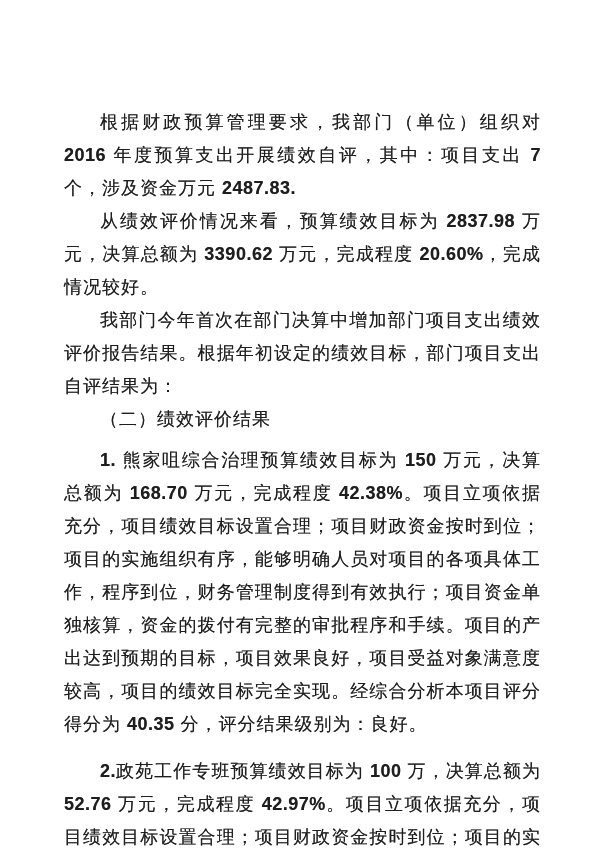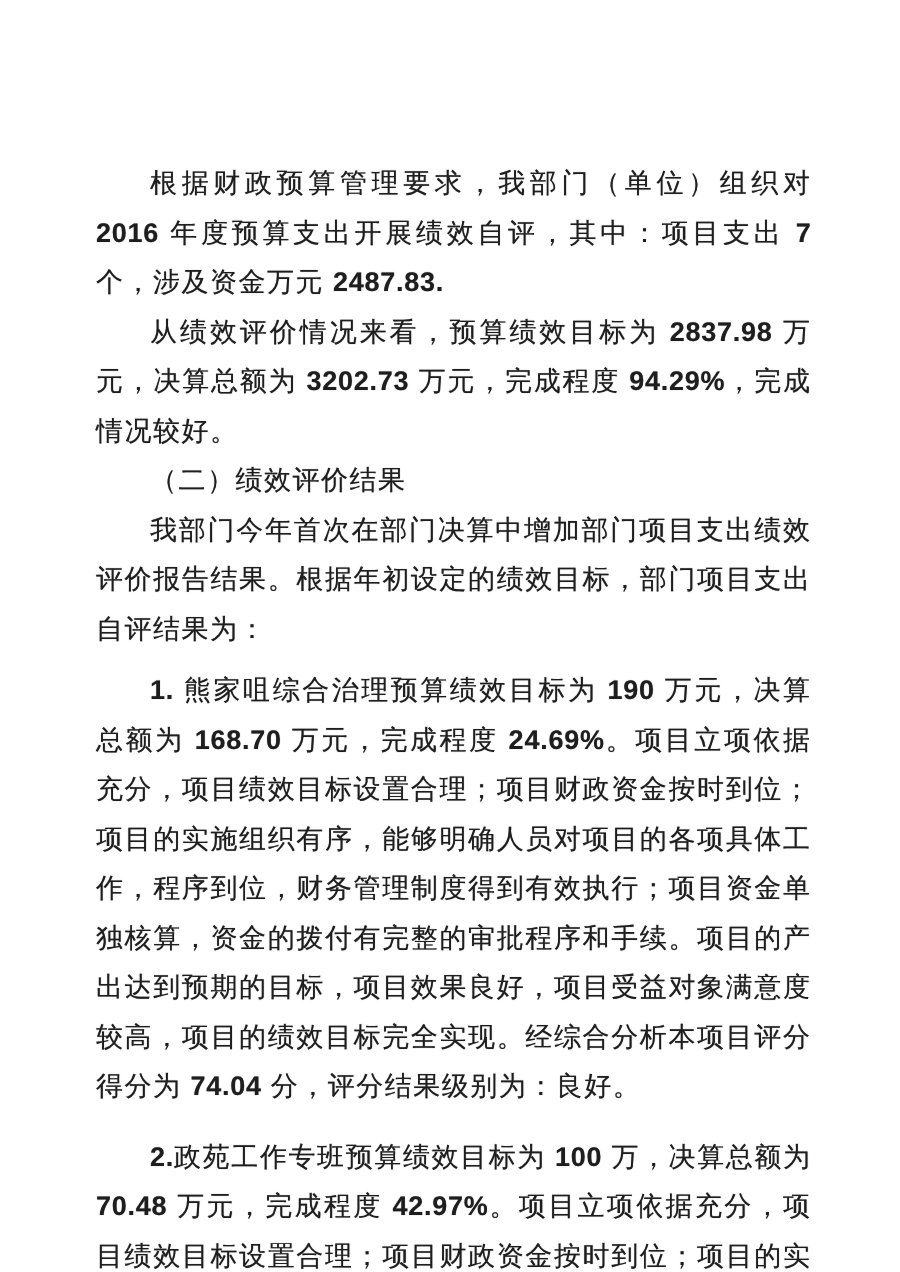--- a/index.html
+++ b/index.html
@@ -38,19 +38,19 @@
     font-weight: bold;
     letter-spacing: 0.5px;
   }
 </style>
 </head>
 <body>
 
 <div class="page">
   <div class="content">
     <p>根据财政预算管理要求，我部门（单位）组织对 <b>2016</b> 年度预算支出开展绩效自评，其中：项目支出 <b>7</b> 个，涉及资金万元 <b>2487.83.</b></p>
-    <p>从绩效评价情况来看，预算绩效目标为 <b>2837.98</b> 万元，决算总额为 <b>3202.73</b> 万元，完成程度 <b>94.29%</b>，完成情况较好。</p>
+    <p>从绩效评价情况来看，预算绩效目标为 <b>2837.98</b> 万元，决算总额为 <b>3390.62</b> 万元，完成程度 <b>20.60%</b>，完成情况较好。</p>
+    <p>我部门今年首次在部门决算中增加部门项目支出绩效评价报告结果。根据年初设定的绩效目标，部门项目支出自评结果为：</p>
     <p>（二）绩效评价结果</p>
-    <p>我部门今年首次在部门决算中增加部门项目支出绩效评价报告结果。根据年初设定的绩效目标，部门项目支出自评结果为：</p>
-    <p class="gap-sm"><b>1.</b> 熊家咀综合治理预算绩效目标为 <b>190</b> 万元，决算总额为 <b>168.70</b> 万元，完成程度 <b>24.69%</b>。项目立项依据充分，项目绩效目标设置合理；项目财政资金按时到位；项目的实施组织有序，能够明确人员对项目的各项具体工作，程序到位，财务管理制度得到有效执行；项目资金单独核算，资金的拨付有完整的审批程序和手续。项目的产出达到预期的目标，项目效果良好，项目受益对象满意度较高，项目的绩效目标完全实现。经综合分析本项目评分得分为 <b>74.04</b> 分，评分结果级别为：良好。</p>
-    <p class="gap-md"><b>2.</b>政苑工作专班预算绩效目标为 <b>100</b> 万，决算总额为 <b>70.48</b> 万元，完成程度 <b>42.97%</b>。项目立项依据充分，项目绩效目标设置合理；项目财政资金按时到位；项目的实施组织有序，能够明确人员对项目的各项具体工作，程序到位，财务管理制度得到有效执行；项目资金单独核算，资金的拨付有完整的审批程序和手续。</p>
+    <p class="gap-sm"><b>1.</b> 熊家咀综合治理预算绩效目标为 <b>150</b> 万元，决算总额为 <b>168.70</b> 万元，完成程度 <b>42.38%</b>。项目立项依据充分，项目绩效目标设置合理；项目财政资金按时到位；项目的实施组织有序，能够明确人员对项目的各项具体工作，程序到位，财务管理制度得到有效执行；项目资金单独核算，资金的拨付有完整的审批程序和手续。项目的产出达到预期的目标，项目效果良好，项目受益对象满意度较高，项目的绩效目标完全实现。经综合分析本项目评分得分为 <b>40.35</b> 分，评分结果级别为：良好。</p>
+    <p class="gap-md"><b>2.</b>政苑工作专班预算绩效目标为 <b>100</b> 万，决算总额为 <b>52.76</b> 万元，完成程度 <b>42.97%</b>。项目立项依据充分，项目绩效目标设置合理；项目财政资金按时到位；项目的实施组织有序，能够明确人员对项目的各项具体工作，程序到位，财务管理制度得到有效执行；项目资金单独核算，资金的拨付有完整的审批程序和手续。</p>
   </div>
 </div>
 
 </body></html>

